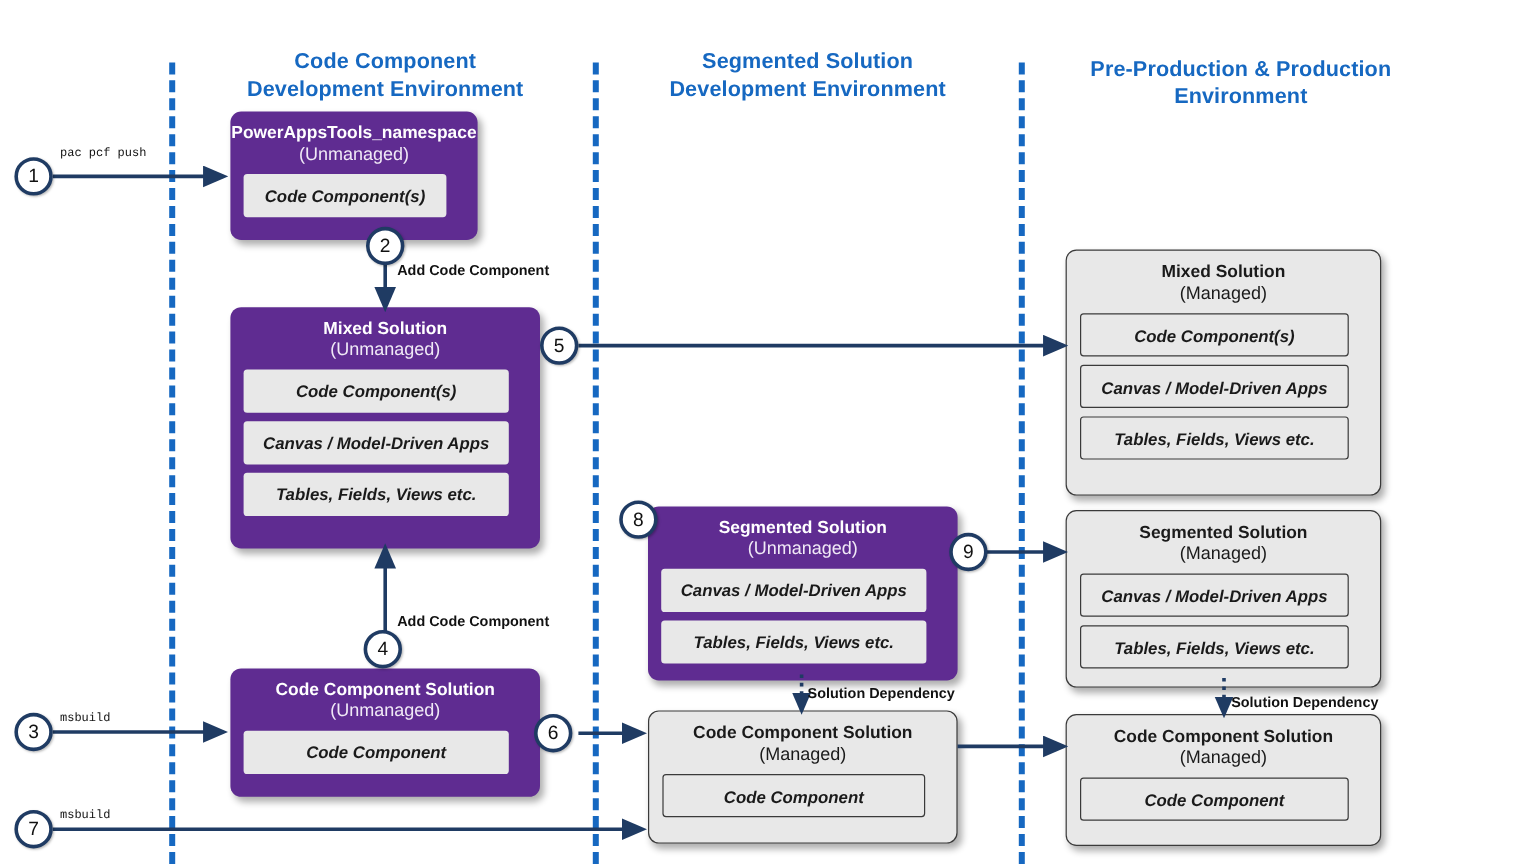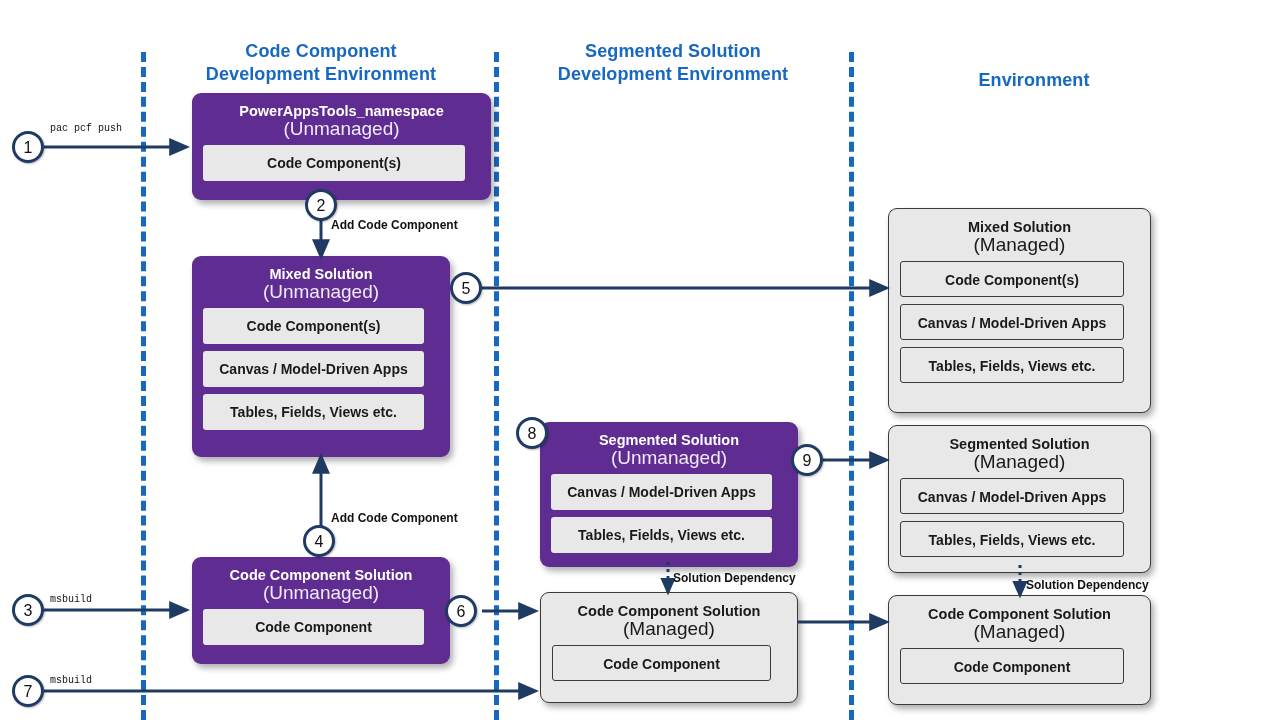--- a/index.html
+++ b/index.html
@@ -58,29 +58,30 @@
     text-align: center;
     font-size: 14.5px;
     font-weight: 700;
     line-height: 18px;
     padding-top: 9px;
   }
   .box.purple .box-title { color: #ffffff; }
   .box.grey .box-title { color: #1a1a1a; }
   .box-title .sub {
     display: block;
-    font-size: 19px;
+    font-size: 15px;
     font-weight: 400;
   }
   .box.purple .box-title .sub { color: #f0e9f6; }
   .box.grey  .box-title .sub { color: #1a1a1a; text-align: center; }
 
   .items {
     margin-top: 7px;
     padding: 0 26px 11px 11px;
+    font-style: italic;
   }
   .item {
     background: #E8E8E8;
     color: #1a1a1a;
     font-size: 14px;
     font-weight: 700;
     text-align: center;
     border-radius: 3px;
     height: 36px;
     line-height: 36px;
@@ -148,21 +149,21 @@
     <span>Code Component</span><br>
     <span>Development Environment</span>
   </div>
 
   <div class="col-header" style="left:530px; top:40px; width:286px;">
     <span>Segmented Solution</span><br>
     <span>Development Environment</span>
   </div>
 
   <div class="col-header" style="left:875px; top:46px; width:318px;">
-    <br>
+    <span>Pre-Production &amp; Production</span><br>
     <span>Environment</span>
   </div>
 
   <div class="divider" style="left:141px;"></div>
   <div class="divider" style="left:494px;"></div>
   <div class="divider" style="left:849px;"></div>
 
   <svg class="wires" viewBox="0 0 1280 720">
     <defs>
       <marker id="arrowhead" markerWidth="7" markerHeight="7" refX="5.6" refY="3" orient="auto">
@@ -189,21 +190,21 @@
 
     <path d="M822,460 L886,460" stroke="#1F3B63" stroke-width="3" fill="none" marker-end="url(#arrowhead)"></path>
 
     <path d="M798,622 L886,622" stroke="#1F3B63" stroke-width="3" fill="none" marker-end="url(#arrowhead)"></path>
 
     <path d="M668,562 L668,592" stroke="#1F3B63" stroke-width="3" fill="none" stroke-dasharray="3,4" marker-end="url(#arrowheadsm)"></path>
 
     <path d="M1020,565 L1020,595" stroke="#1F3B63" stroke-width="3" fill="none" stroke-dasharray="3,4" marker-end="url(#arrowheadsm)"></path>
   </svg>
 
-  <div class="box purple" style="left:192px; top:93px; width:299px; height:107px;">
+  <div class="box purple" style="left:192px; top:93px; width:206px; height:107px;">
     <div class="box-title">
       <span>PowerAppsTools_namespace</span>
       <span class="sub">(Unmanaged)</span>
     </div>
     <div class="items">
       <div class="item">Code Component(s)</div>
     </div>
   </div>
 
   <div class="box purple" style="left:192px; top:256px; width:258px; height:201px;">

